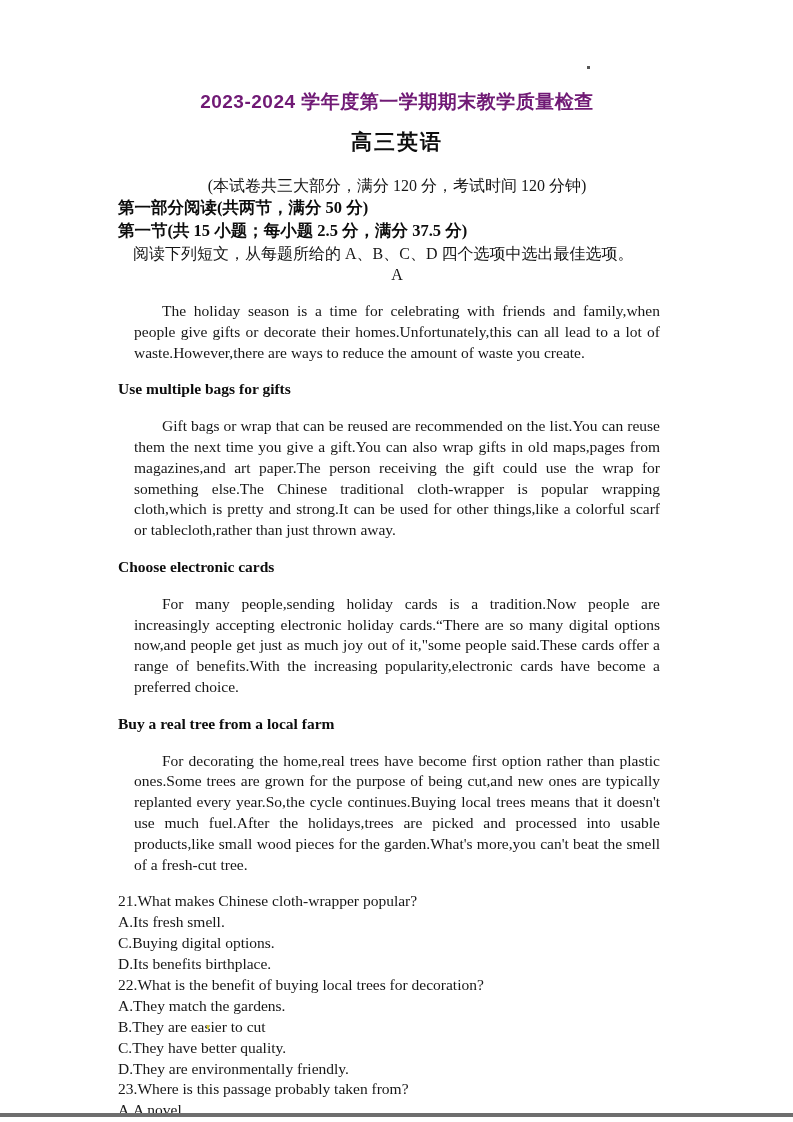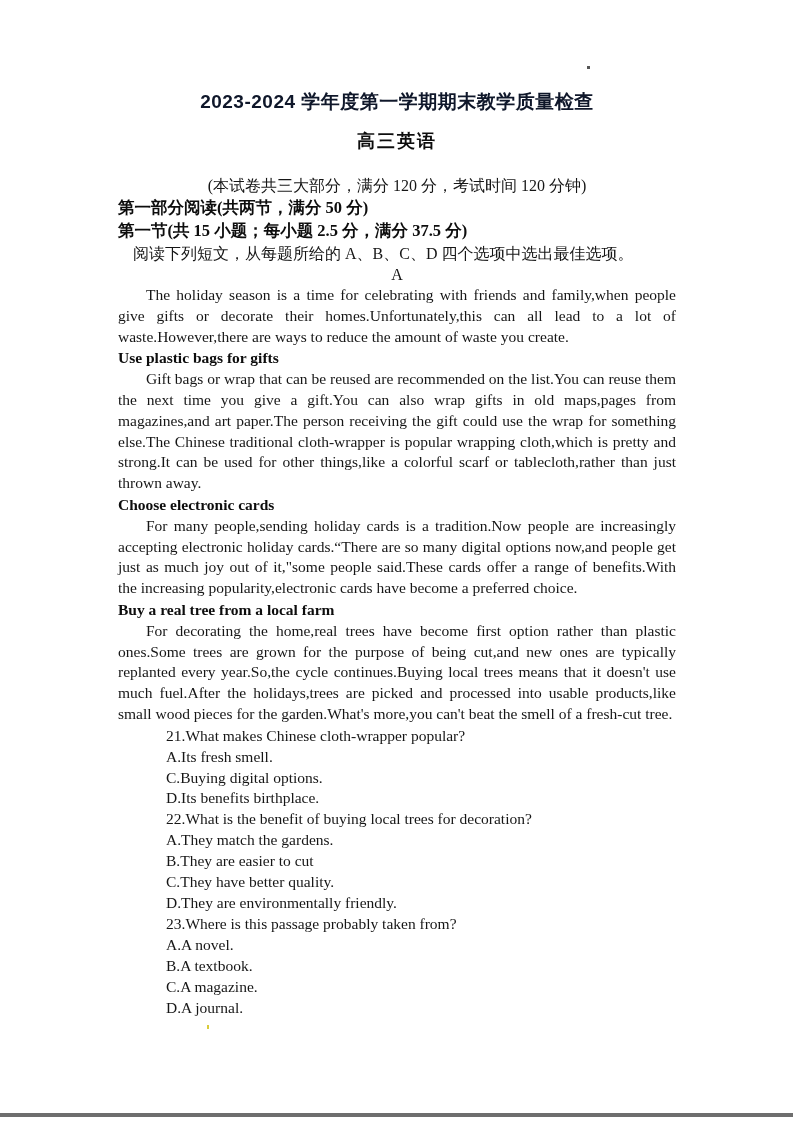--- a/index.html
+++ b/index.html
@@ -22,30 +22,30 @@
     top: 90px;
     width: 558px;
   }
   .title {
     text-align: center;
     font-weight: 700;
     font-size: 19px;
     line-height: 24px;
     letter-spacing: 0.5px;
     font-family: "Liberation Sans", "DejaVu Sans", sans-serif;
-    color: #0f172a;
+    color: #701a75;
   }
   .subtitle {
     text-align: center;
     font-weight: 700;
-    font-size: 18px;
+    font-size: 21px;
     line-height: 26px;
     letter-spacing: 2px;
     margin-top: 15px;
-    font-family: Liberation Mono, monospace;
+    font-family: Liberation Sans, sans-serif;
     color: #0d0d0d;
   }
   .meta {
     text-align: center;
     font-size: 16px;
     line-height: 21px;
     margin-top: 20px;
   }
   .cn-heading {
     font-weight: 700;
@@ -57,40 +57,39 @@
     font-size: 16px;
     line-height: 23px;
     text-indent: 15px;
   }
   .passage-label {
     text-align: center;
     font-size: 16px;
     line-height: 20px;
   }
   .para {
-    margin: 0;
+    margin: 16px;
     text-align: justify;
     text-indent: 28px;
     font-size: 15.5px;
     line-height: 20.8px;
   }
   .subhead {
     font-weight: 700;
     font-size: 15.5px;
     line-height: 20.8px;
     margin-top: 1px;
     color: #0d0d0d;
   }
   .q-block {
     margin-top: 1px;
   }
   .qline {
     font-size: 15.5px;
     line-height: 20.9px;
-    margin-left: 48px;
   }
   .speck-dark {
     position: absolute;
     left: 587px;
     top: 66px;
     width: 3px;
     height: 3px;
   }
   .speck-yellow {
     position: absolute;
@@ -125,21 +124,21 @@
     <div class="cn-heading">第一部分阅读(共两节，满分 50 分)</div>
 
     <div class="cn-heading">第一节(共 15 小题；每小题 2.5 分，满分 37.5 分)</div>
 
     <div class="instruction">阅读下列短文，从每题所给的 A、B、C、D 四个选项中选出最佳选项。</div>
 
     <div class="passage-label">A</div>
 
     <p class="para">The holiday season is a time for celebrating with friends and family,when people give gifts or decorate their homes.Unfortunately,this can all lead to a lot of waste.However,there are ways to reduce the amount of waste you create.</p>
 
-    <div class="subhead">Use plastic bags for gifts</div>
+    <div class="subhead">Use multiple bags for gifts</div>
     <p class="para">Gift bags or wrap that can be reused are recommended on the list.You can reuse them the next time you give a gift.You can also wrap gifts in old maps,pages from magazines,and art paper.The person receiving the gift could use the wrap for something else.The Chinese traditional cloth-wrapper is popular wrapping cloth,which is pretty and strong.It can be used for other things,like a colorful scarf or tablecloth,rather than just thrown away.</p>
 
     <div class="subhead">Choose electronic cards</div>
     <p class="para">For many people,sending holiday cards is a tradition.Now people are increasingly accepting electronic holiday cards.“There are so many digital options now,and people get just as much joy out of it,"some people said.These cards offer a range of benefits.With the increasing popularity,electronic cards have become a preferred choice.</p>
 
     <div class="subhead">Buy a real tree from a local farm</div>
     <p class="para">For decorating the home,real trees have become first option rather than plastic ones.Some trees are grown for the purpose of being cut,and new ones are typically replanted every year.So,the cycle continues.Buying local trees means that it doesn't use much fuel.After the holidays,trees are picked and processed into usable products,like small wood pieces for the garden.What's more,you can't beat the smell of a fresh-cut tree.</p>
 
     <div class="q-block">
       <div class="qline">21.What makes Chinese cloth-wrapper popular?</div>

